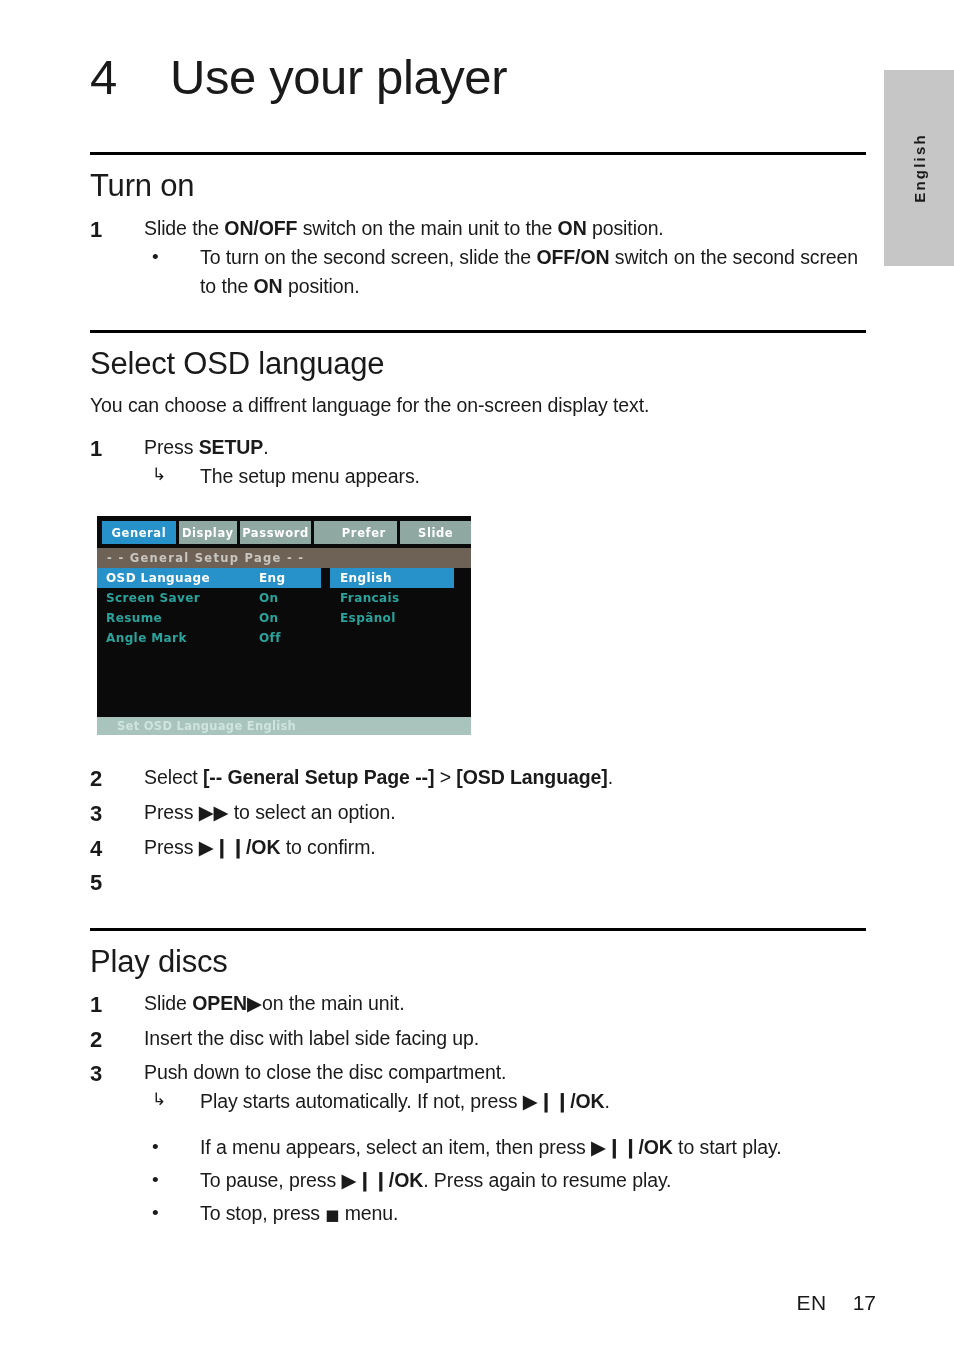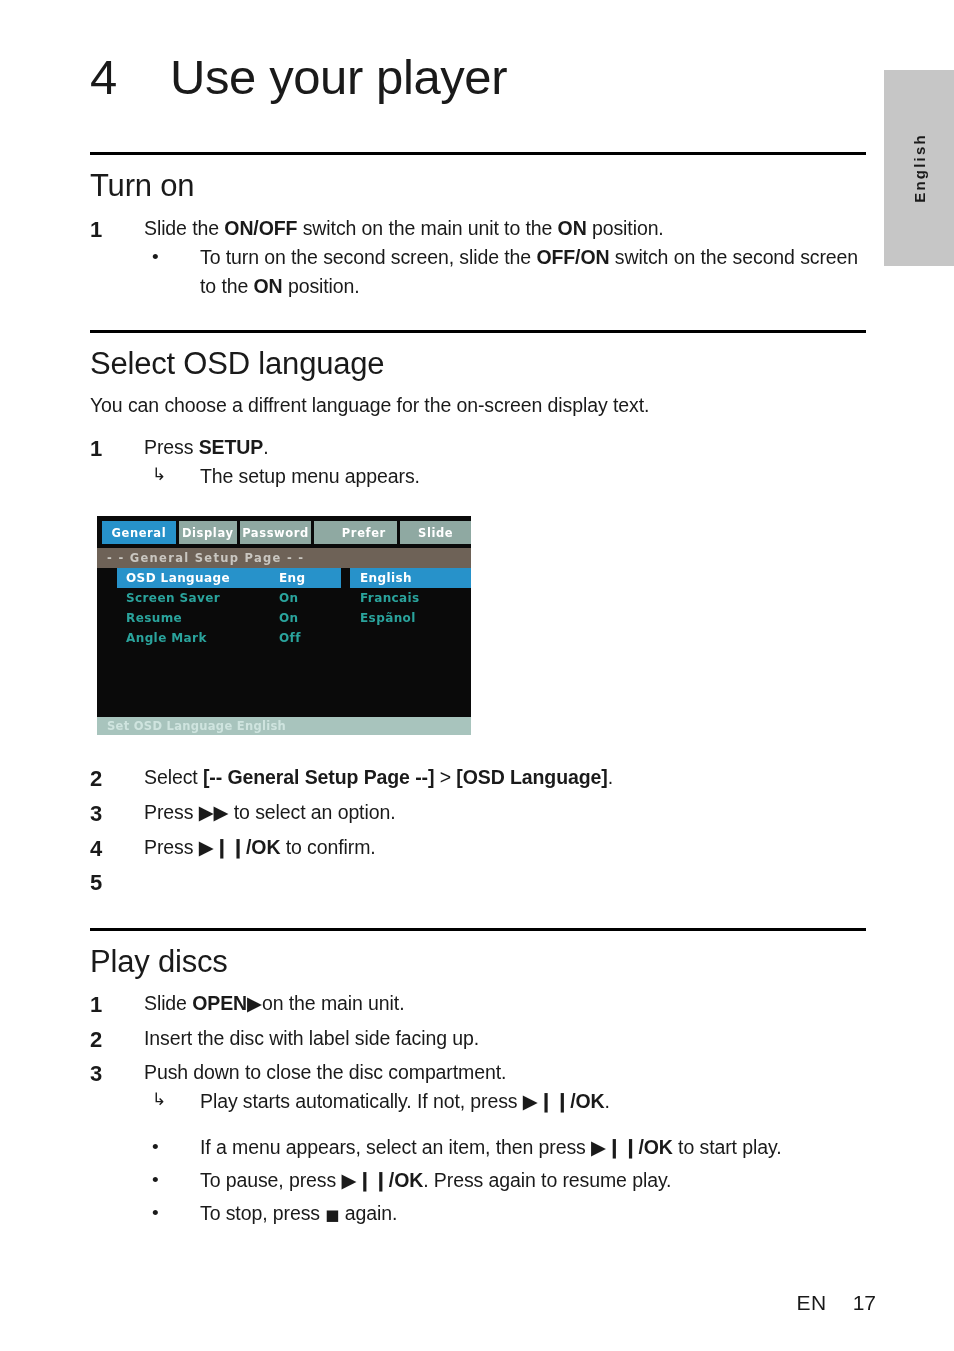--- a/index.html
+++ b/index.html
@@ -184,21 +184,20 @@
     padding-left: 10px;
     color: #c9c6c0;
     font-size: 11.5px;
     font-weight: 700;
     letter-spacing: 1.3px;
   }
 
   .osd-body {
     position: relative;
     height: 123px;
-    margin-left: 20px;
   }
   .osd-col-left  { position: absolute; left: 0;   top: 0; width: 230px; }
   .osd-col-right { position: absolute; left: 233px; top: 0; width: 140px; }
 
   .osd-row {
     position: relative;
     height: 20px;
     display: flex;
     align-items: center;
     color: #2aa39c;
@@ -218,21 +217,21 @@
     bottom: 0;
     width: 374px;
     height: 18px;
     background: #a8c4bd;
     color: #cfe4df;
     font-size: 11.5px;
     font-weight: 700;
     letter-spacing: 0.3px;
     display: flex;
     align-items: center;
-    padding-left: 10px;
+    padding-left: 20px;
     box-sizing: border-box;
   }
 
   
   .footer {
     position: absolute;
     right: 78px;
     bottom: 36px;
     display: flex;
     align-items: baseline;
@@ -378,21 +377,21 @@
     <div class="sub">
       <span class="sub-marker dot">•</span>
       <span class="sub-text"><span>If a menu appears, select an item, then press </span><span class="glyph">▶❙❙</span><b>/OK</b><span> to start play.</span></span>
     </div>
     <div class="sub">
       <span class="sub-marker dot">•</span>
       <span class="sub-text"><span>To pause, press </span><span class="glyph">▶❙❙</span><b>/OK</b><span>. Press again to resume play.</span></span>
     </div>
     <div class="sub">
       <span class="sub-marker dot">•</span>
-      <span class="sub-text"><span>To stop, press </span><span class="glyph" style="font-size:15px;">■</span><span> again.</span></span>
+      <span class="sub-text"><span>To stop, press </span><span class="glyph" style="font-size:15px;">■</span><span> menu.</span></span>
     </div>
   </div>
 
 </div>
 
 <div class="footer">
   <span class="footer-en">EN</span>
   <span class="footer-page">17</span>
 </div>
 

